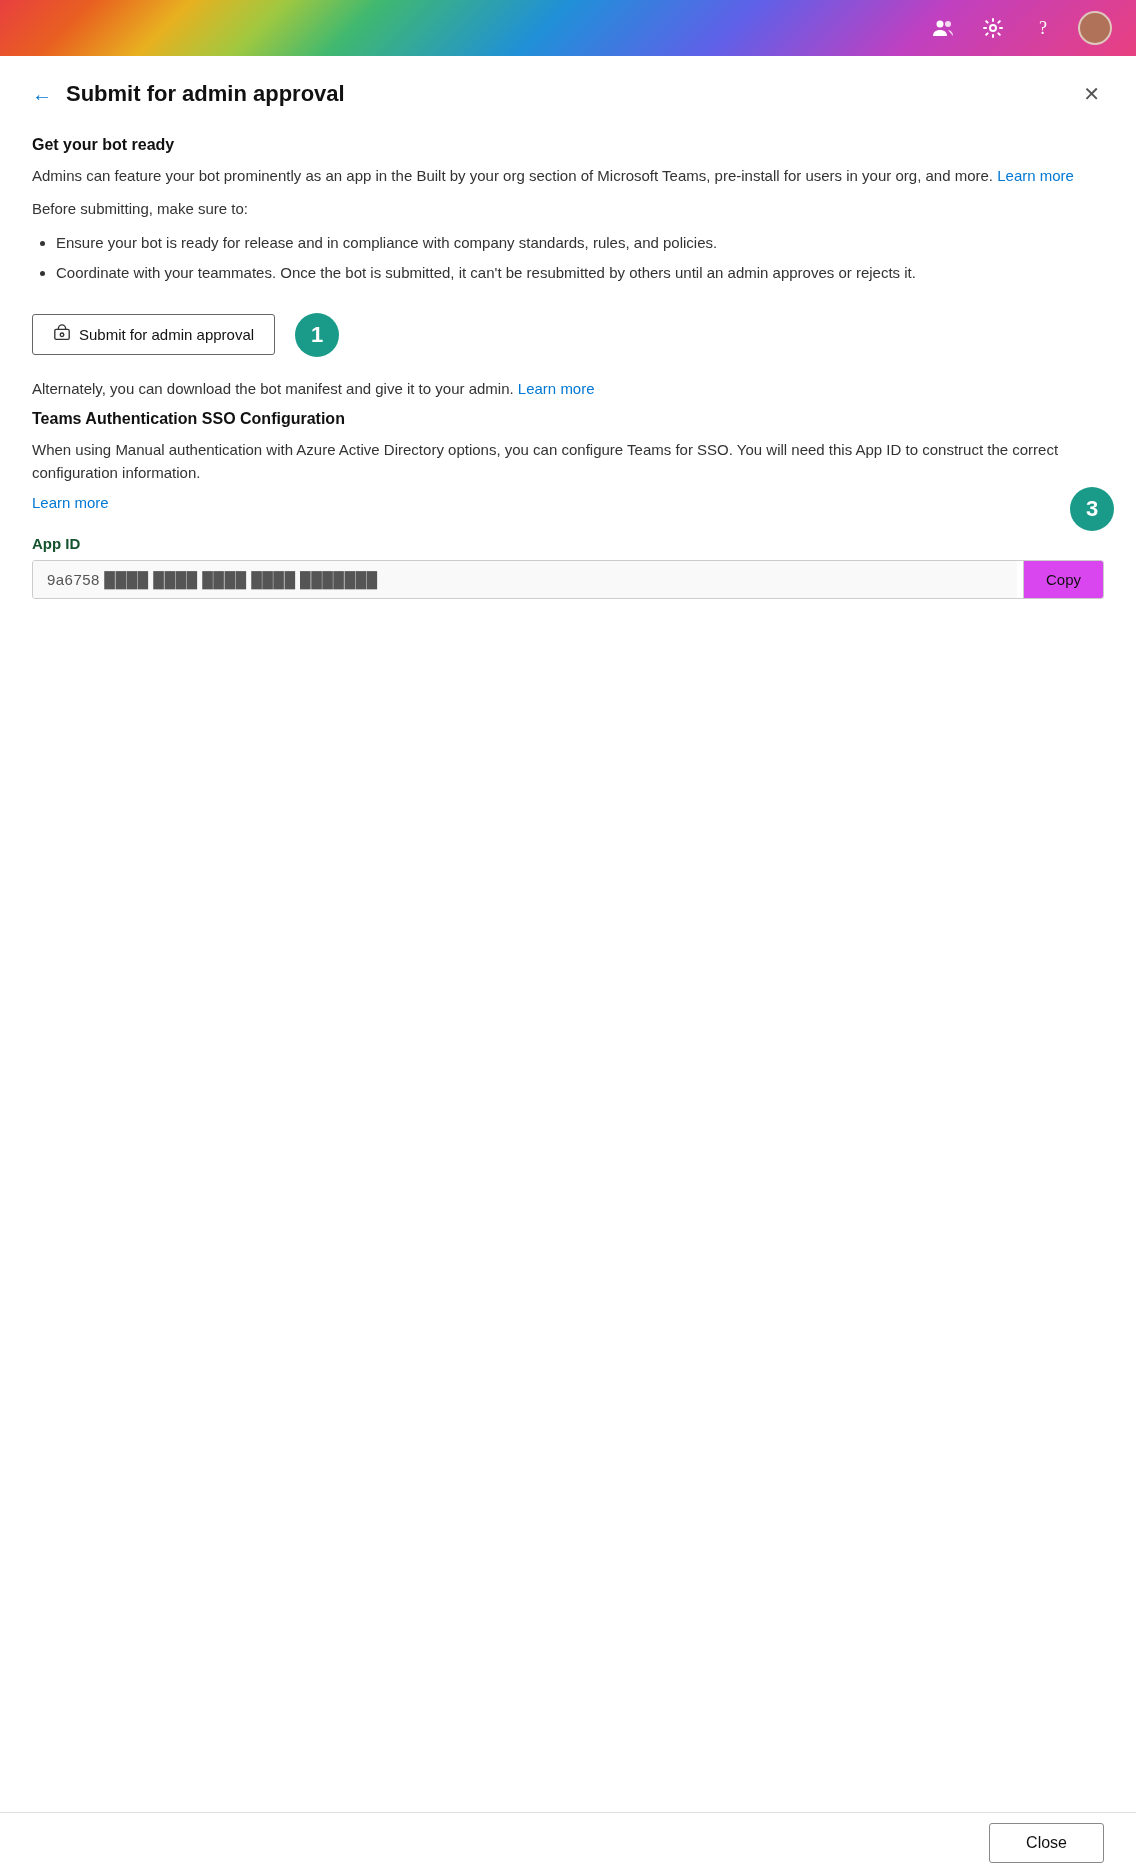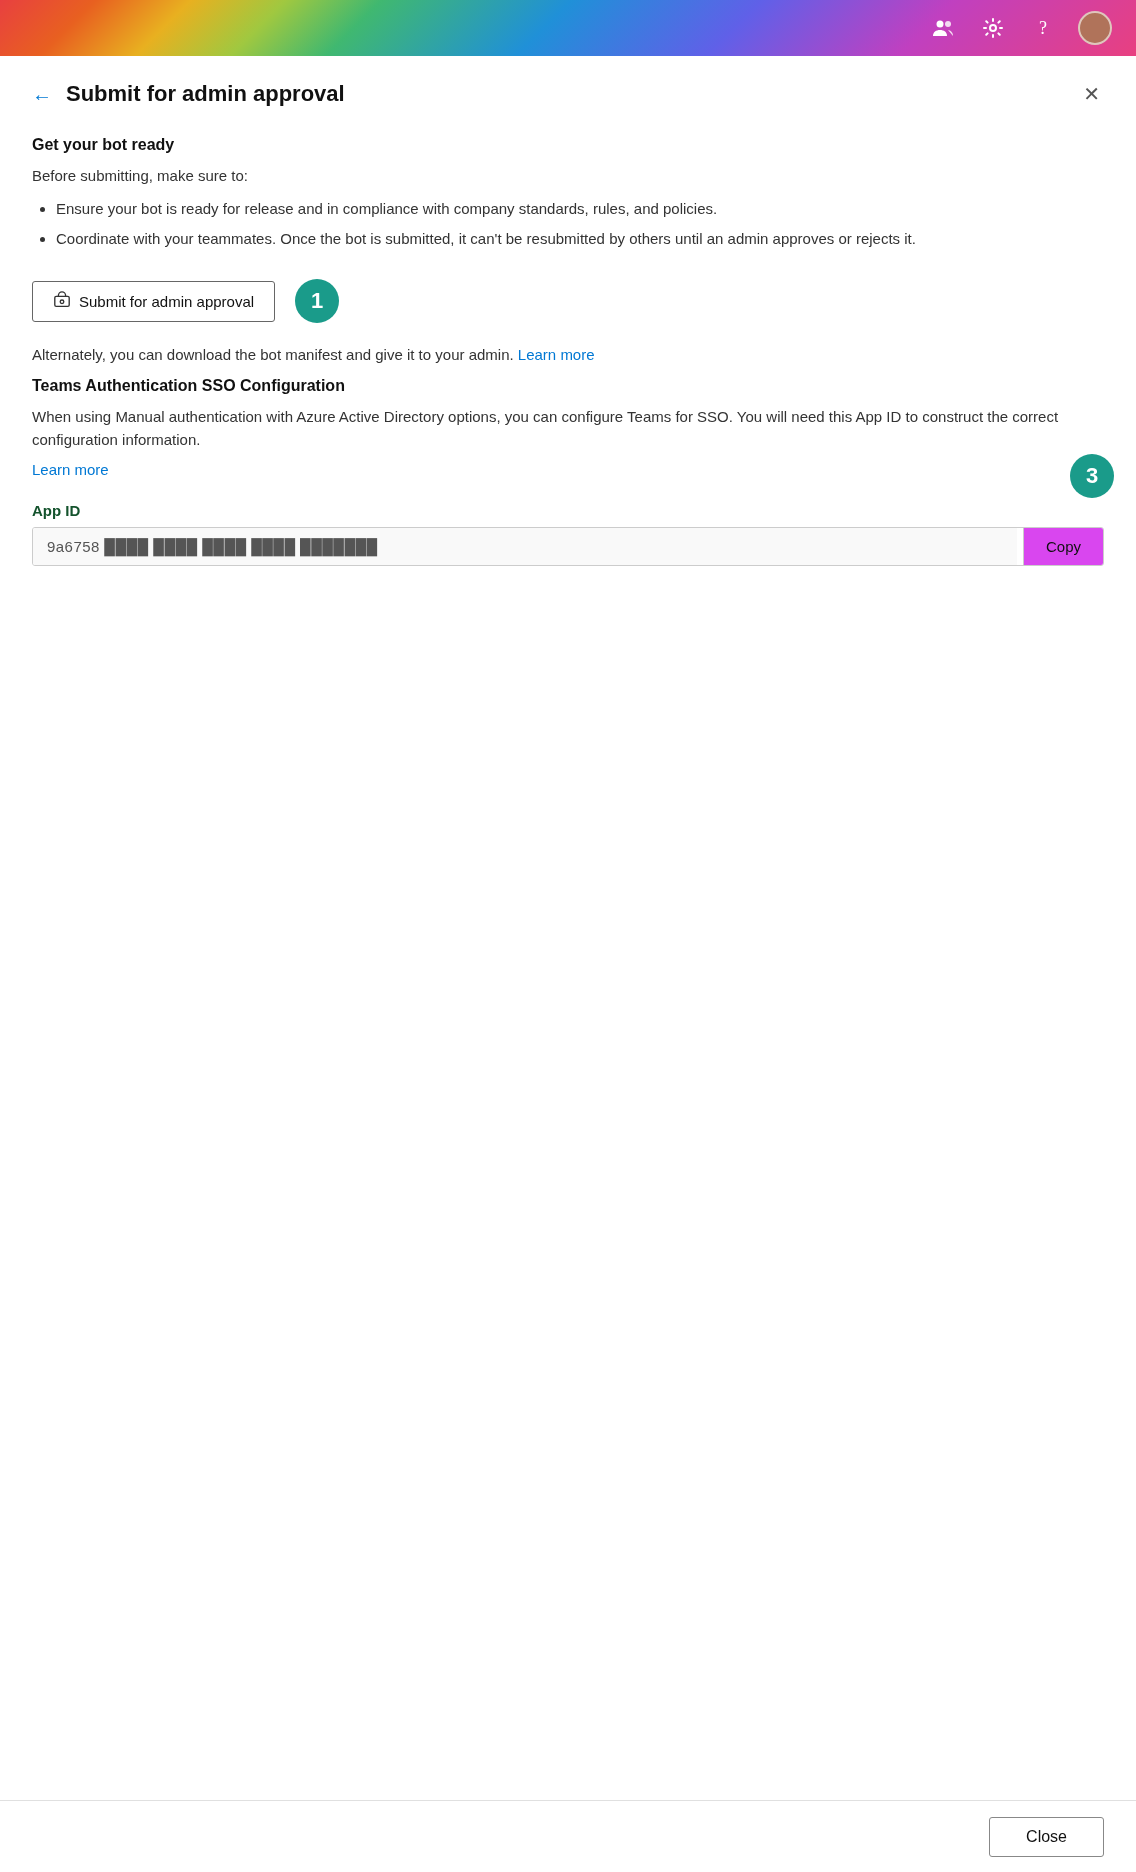--- a/index.html
+++ b/index.html
@@ -194,21 +194,21 @@
       color: #111;
       cursor: pointer;
     }
 
     
     .bottom-bar {
       position: absolute;
       bottom: 0;
       left: 0;
       right: 0;
-      height: 72px;
+      height: 60px;
       border-top: 1.5px solid #e0e0e0;
       display: flex;
       align-items: center;
       justify-content: flex-end;
       padding-right: 32px;
       background: #fff;
     }
     .close-bottom-btn {
       padding: 10px 36px;
       border: 1.5px solid #888;
@@ -251,20 +251,24 @@
   <div class="panel-header">
     <div class="panel-header-left">
       <button class="back-btn">←</button>
       <span class="panel-title">Submit for admin approval</span>
     </div>
     <button class="close-btn">✕</button>
   </div>
 
   <div class="section">
     <div class="section-title">Get your bot ready</div>
+    <p class="section-text">
+      <span>Admins can feature your bot prominently as an app in the Built by your org section of Microsoft Teams, pre-install for users in your org, and more.</span>
+      <a class="link">Learn more</a>
+    </p>
     <p class="section-text">Before submitting, make sure to:</p>
     <ul class="bullet-list">
       <li>Ensure your bot is ready for release and in compliance with company standards, rules, and policies.</li>
       <li>Coordinate with your teammates. Once the bot is submitted, it can't be resubmitted by others until an admin approves or rejects it.</li>
     </ul>
   </div>
 
   <div class="step-row">
     <button class="outline-btn">
       <span>

